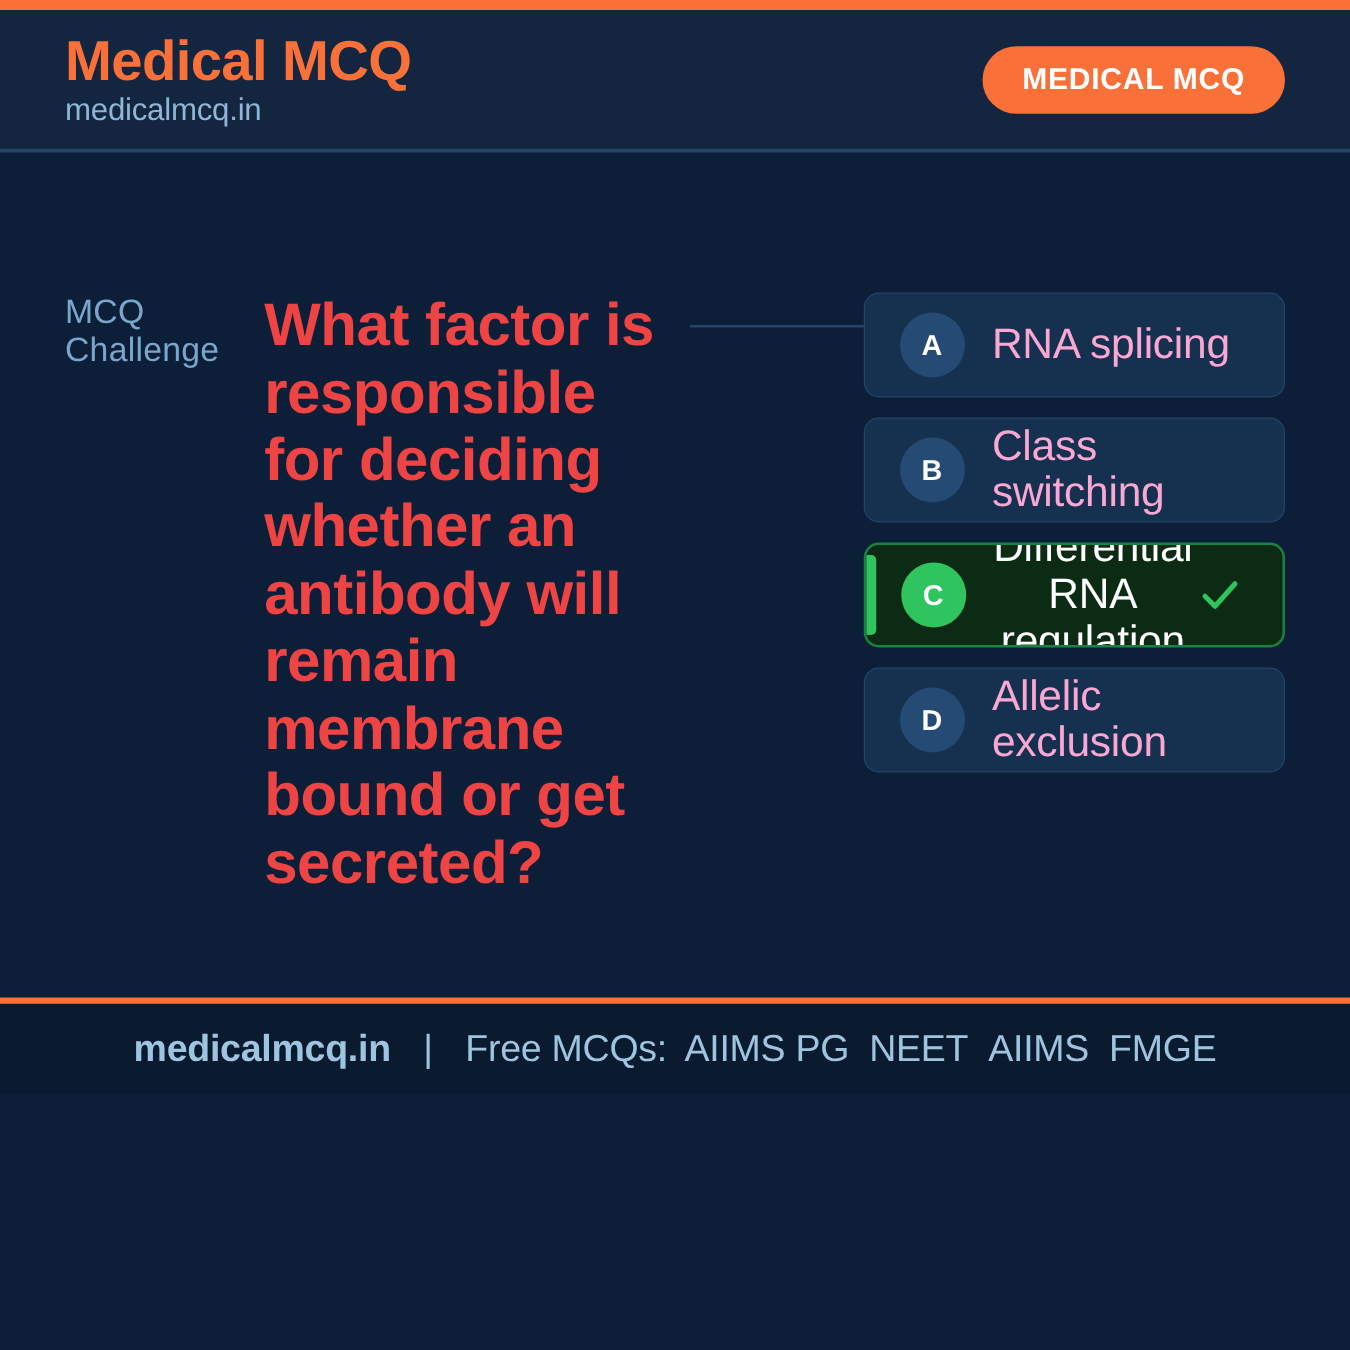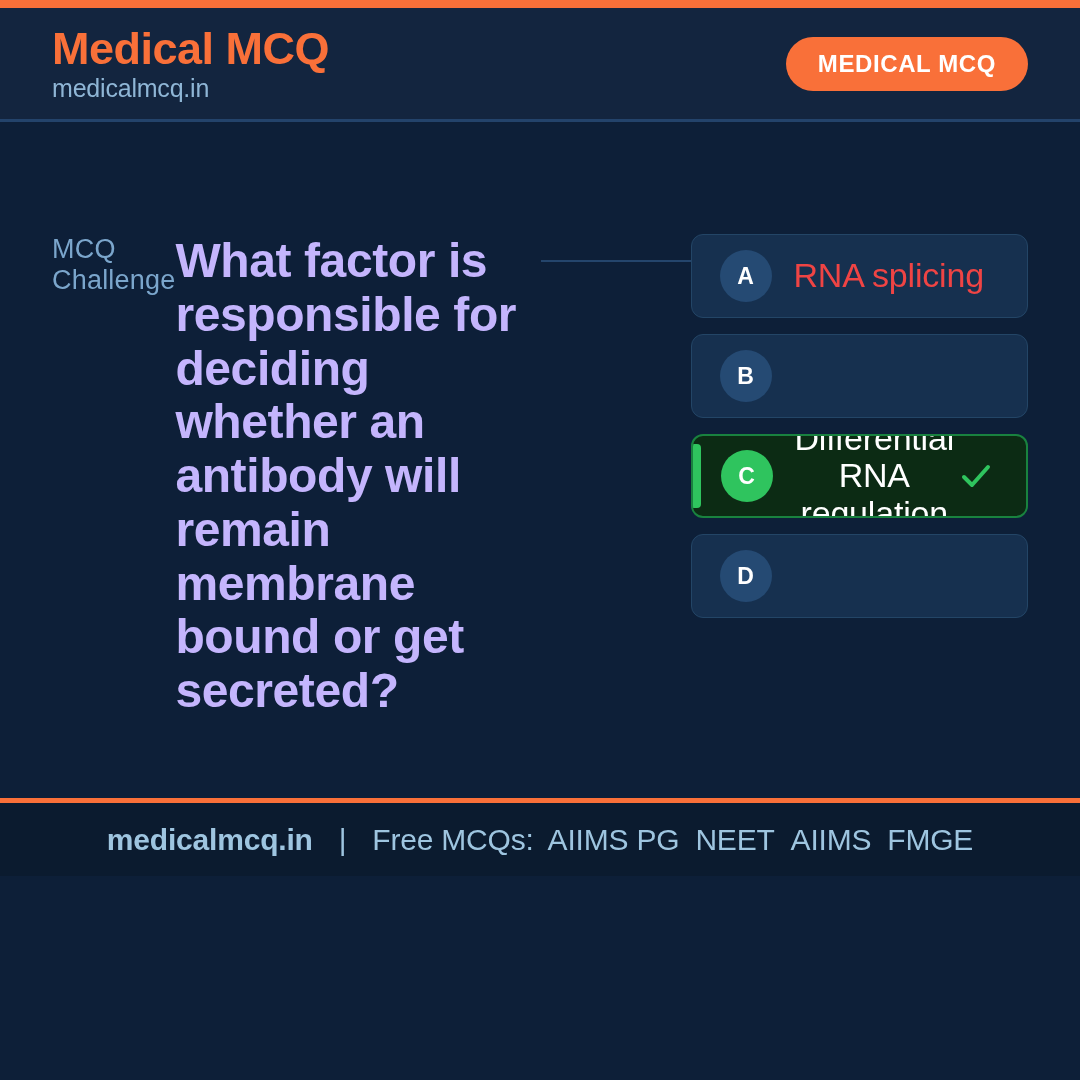--- a/index.html
+++ b/index.html
@@ -91,24 +91,25 @@
   .eyebrow {
     font-size: 27px;
     color: #7ba6cc;
     letter-spacing: 0.2px;
     margin-bottom: 9px;
   }
 
   .question {
     font-size: 48px;
     font-weight: bold;
-    color: #c4b5fd;
+    color: #ef4444;
     line-height: 1.12;
     letter-spacing: -0.4px;
     max-width: 990px;
+    margin-left: 36px;
   }
 
   .q-divider {
     height: 2px;
     background: #24456c;
     margin: 26px 0 20px 0;
     width: 100%;
   }
 
   
@@ -140,21 +141,21 @@
     font-size: 23px;
     font-weight: bold;
     display: flex;
     align-items: center;
     justify-content: center;
     margin-right: 22px;
   }
 
   .opt-text {
     font-size: 34px;
-    color: #ef4444;
+    color: #f9a8d4;
     letter-spacing: -0.2px;
     line-height: 1.1;
     flex: 1 1 auto;
   }
 
   .opt-check {
     flex: 0 0 auto;
     width: 44px;
     height: 44px;
     display: none;
@@ -251,37 +252,39 @@
       <div class="option">
 
         <span class="opt-badge">A</span>
         <span class="opt-text">RNA splicing</span>
 
       </div>
 
       <div class="option">
 
         <span class="opt-badge">B</span>
+        <span class="opt-text">Class switching</span>
 
       </div>
 
       <div class="option correct">
         <span class="accent-bar"></span>
         <span class="opt-badge">C</span>
         <span class="opt-text">Differential RNA regulation</span>
         <span class="opt-check">
           <svg width="40" height="40" viewBox="0 0 40 40" aria-hidden="true">
             <path d="M8 21 L16 29 L32 11" fill="none" stroke="#2fc45e" stroke-width="4" stroke-linecap="round" stroke-linejoin="round"></path>
           </svg>
         </span>
       </div>
 
       <div class="option">
 
         <span class="opt-badge">D</span>
+        <span class="opt-text">Allelic exclusion</span>
 
       </div>
 
     </div>
   </div>
 
   <div class="footer">
     <div class="footer-inner">
       <span class="footer-site">medicalmcq.in</span>
       <span class="footer-sep">|</span>

